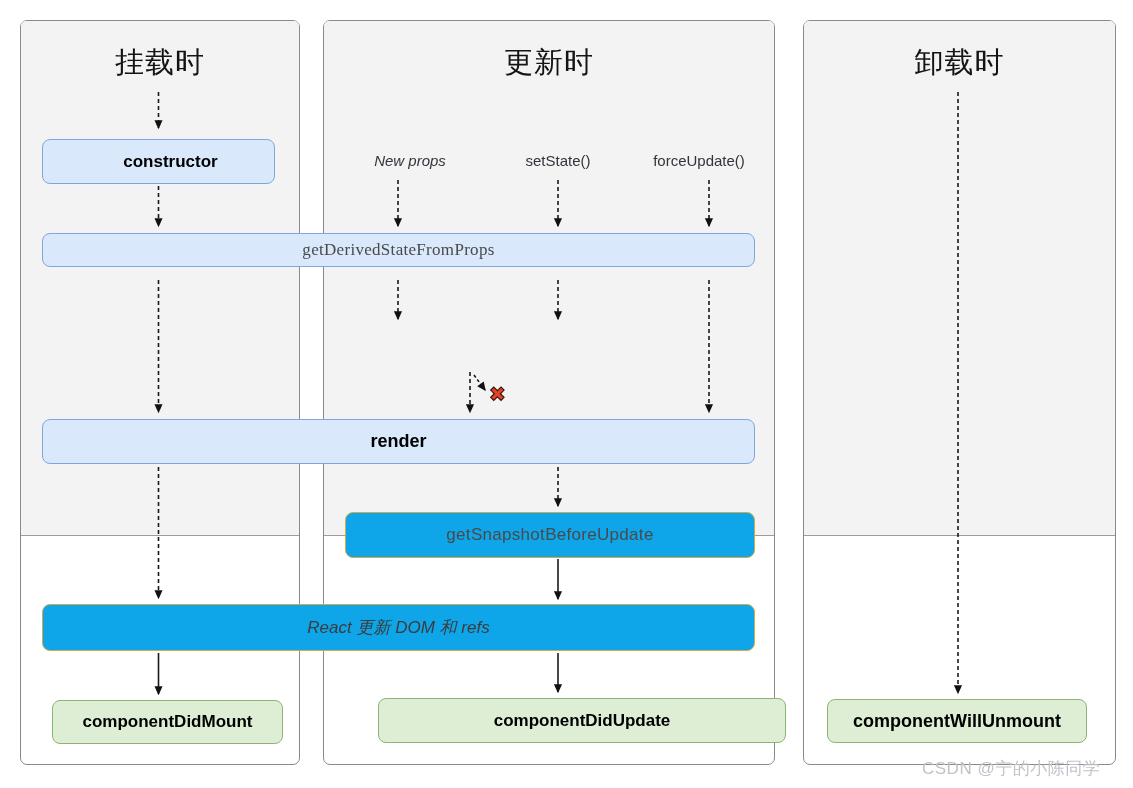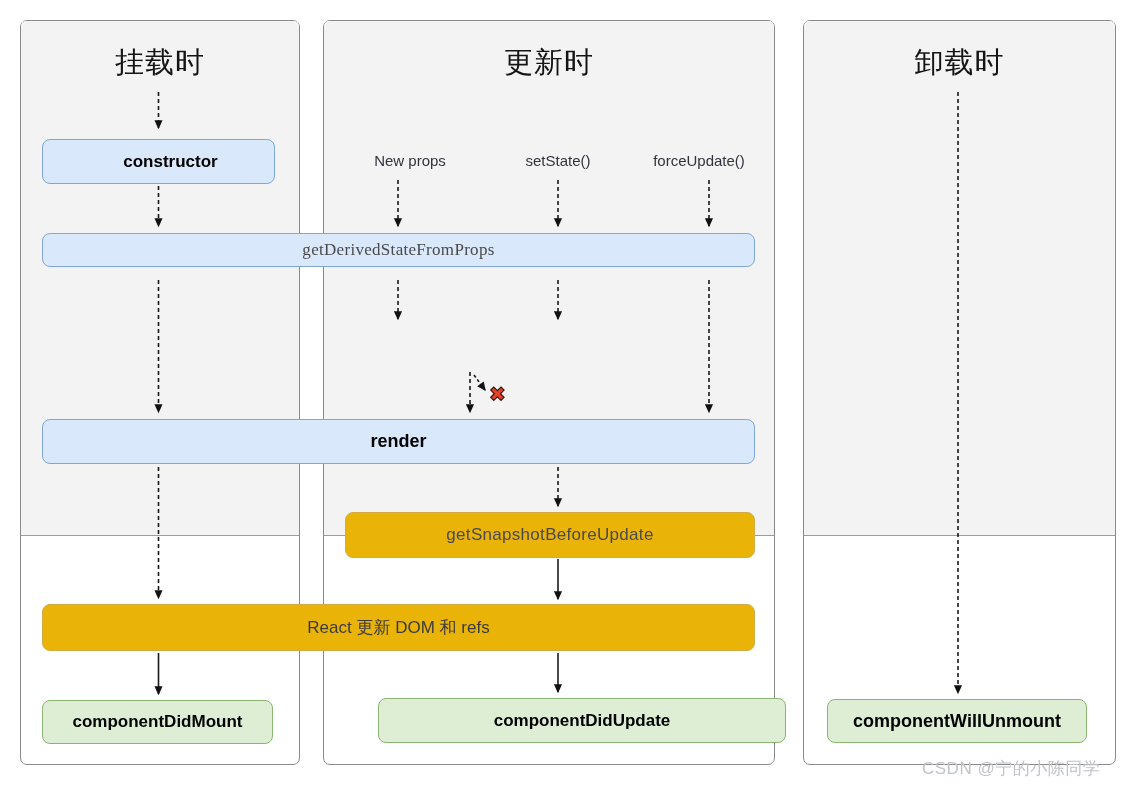--- a/index.html
+++ b/index.html
@@ -17,32 +17,32 @@
     border-radius:5px 5px 0 0;
   }
   .col-title{
     position:absolute;z-index:2;text-align:center;
     font-size:29px;color:#141414;letter-spacing:1px;
   }
   .trigger{
     position:absolute;z-index:2;width:140px;text-align:center;
     font-size:15px;color:#33333d;
   }
-  .italic{}
+  .italic{font-style:italic;}
   .node{
     position:absolute;z-index:2;box-sizing:border-box;border-radius:8px;
     display:flex;align-items:center;justify-content:center;
     font-size:17px;
   }
   .blue  {background:#d9e8fa;border:1.4px solid #7fa7dd;}
-  .yellow{background:#eab308;border:1.4px solid #d3ab45;}
+  .yellow{background:#0ea5e9;border:1.4px solid #d3ab45;}
   .green {background:#ddeed5;border:1.4px solid #8cb573;}
   .bold  {font-weight:bold;color:#000;}
   .light {font-weight:300;color:#4a4a4a;letter-spacing:.3px;}
-  .ylw-text{color:#3c3c3c;}
+  .ylw-text{font-style:italic;color:#3c3c3c;}
   svg.overlay{position:absolute;left:0;top:0;z-index:3;pointer-events:none;}
   #x-icon{
     position:absolute;z-index:4;font-size:20px;font-weight:bold;
     color:#e2432a;-webkit-text-stroke:1.2px #3a1205;line-height:1;
   }
   #watermark{
     position:absolute;z-index:5;font-size:17px;color:#c0c3c9;
     letter-spacing:.5px;white-space:nowrap;
   }
 </style>
@@ -103,21 +103,21 @@
 
   <div class="node blue light" style="left:42px;top:233px;width:713px;height:34px;font-family:Liberation Serif, serif;">getDerivedStateFromProps</div>
 
 
   <div class="node blue bold" style="left:42px;top:419px;width:713px;height:45px;font-size:18px;">render</div>
 
   <div class="node yellow light" style="left:345px;top:512px;width:410px;height:46px;">getSnapshotBeforeUpdate</div>
 
   <div class="node yellow ylw-text" style="left:42px;top:604px;width:713px;height:47px;">React 更新 DOM 和 refs</div>
 
-  <div class="node green bold" style="left:42px;top:700px;width:231px;height:44px;">componentDidMount</div>
+  <div class="node green bold" style="left:52px;top:700px;width:231px;height:44px;">componentDidMount</div>
 
   <div class="node green bold" style="left:347px;top:698px;width:408px;height:45px;margin-left:31px;">componentDidUpdate</div>
 
   <div class="node green bold" style="left:827px;top:699px;width:260px;height:44px;font-size:18px;">componentWillUnmount</div>
 
   <div id="x-icon" style="left:489px;top:384px;">✖</div>
 
   <div id="watermark" style="left:922px;top:757px;">CSDN @宁的小陈同学</div>
 
 </div>

